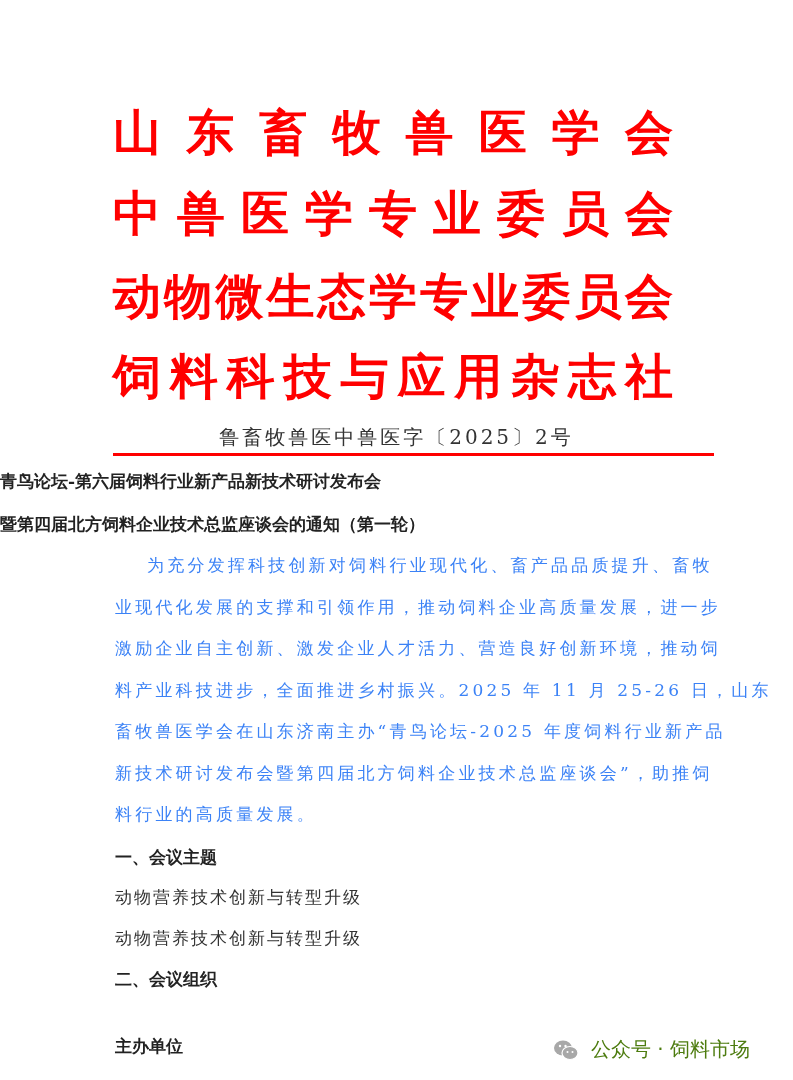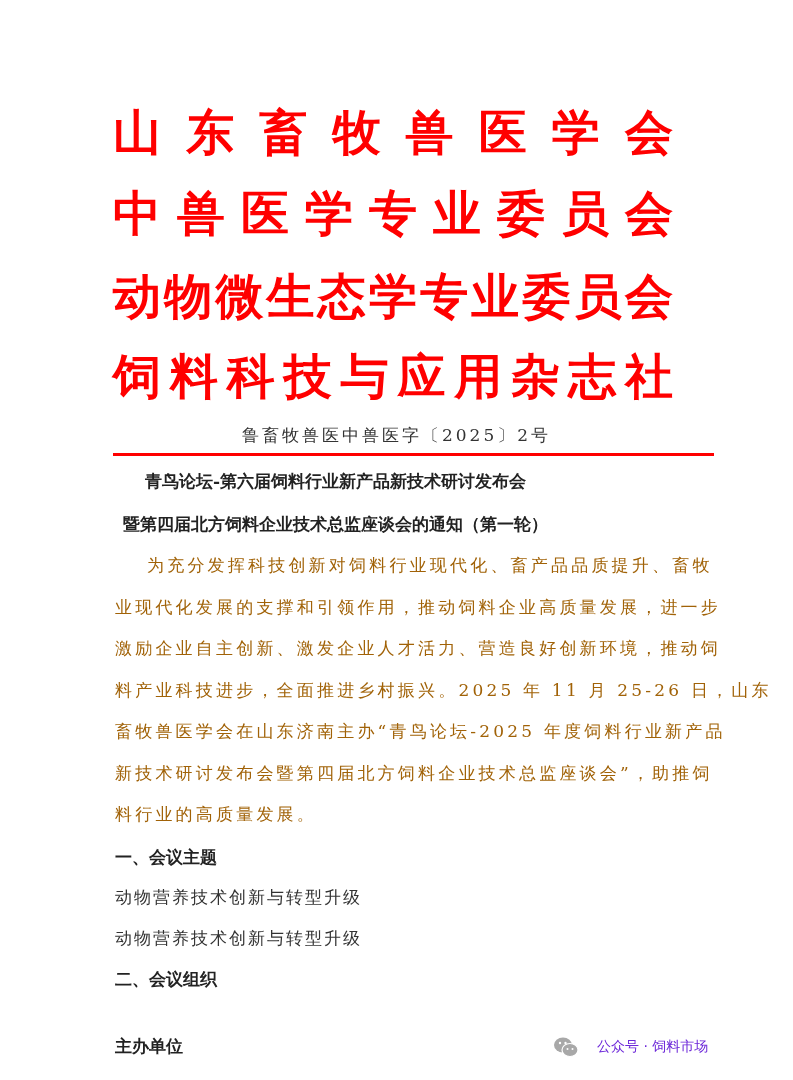--- a/index.html
+++ b/index.html
@@ -4,41 +4,41 @@
   <style>
     html, body { margin: 0; padding: 0; background: #ffffff; }
     body { width: 793px; height: 1080px; position: relative; overflow: hidden; font-family: "DejaVu Serif", "Liberation Serif", serif; color: #222; }
     .page { position: absolute; left: 0; top: 0; width: 793px; height: 1080px; background: #fff; }
     .red-title { position: absolute; left: 113px; width: 560px; font-family: "DejaVu Serif", serif; font-weight: bold; color: #ff0000; font-size: 48px; line-height: 56px; white-space: nowrap; display: flex; justify-content: space-between; }
     .red-title span { display: inline-block; }
     .t1 { top: 104px; }
     .t2 { top: 185px; }
     .t3 { top: 268px; }
     .t4 { top: 348px; }
-    .doc-number { position: absolute; left: 0; width: 793px; top: 424px; text-align: center; font-size: 17px; letter-spacing: 3px; color: #333; font-family: "DejaVu Serif", serif; }
+    .doc-number { position: absolute; left: 0; width: 793px; top: 424px; text-align: center; font-size: 20px; letter-spacing: 3px; color: #333; font-family: "DejaVu Serif", serif; }
     .red-rule { position: absolute; left: 113px; top: 453px; width: 601px; height: 3px; background: #ff0000; }
-    .notice-title { position: absolute; left: 0; width: 671px; text-align: center; font-weight: bold; font-size: 17px; color: #222; font-family: "DejaVu Serif", serif; }
+    .notice-title { position: absolute; left: 0; width: 671px; text-align: left; font-weight: bold; font-size: 17px; color: #222; font-family: "DejaVu Serif", serif; }
     .nt1 { top: 470px; }
     .nt2 { top: 513px; }
-    .para { position: absolute; left: 115px; width: 556px; font-size: 17px; letter-spacing: 3.2px; color: #a16207; font-family: "DejaVu Serif", serif; white-space: nowrap; }
+    .para { position: absolute; left: 115px; width: 556px; font-size: 17px; letter-spacing: 3.2px; color: #3b82f6; font-family: "DejaVu Serif", serif; white-space: nowrap; }
     .p1 { top: 554px; left: 147px; }
     .p2 { top: 596px; }
     .p3 { top: 637px; }
     .p4 { top: 679px; }
     .p5 { top: 720px; }
     .p6 { top: 762px; }
     .p7 { top: 803px; }
     .heading { position: absolute; left: 115px; font-weight: bold; font-size: 17px; color: #222; font-family: Liberation Sans, sans-serif; }
     .h1 { top: 846px; }
     .h2 { top: 968px; }
     .h3 { top: 1035px; }
     .topic { position: absolute; left: 115px; font-size: 17px; letter-spacing: 2px; color: #333; font-family: Liberation Mono, monospace; }
     .tp1 { top: 886px; }
     .tp2 { top: 927px; }
-    .watermark { position: absolute; left: 553px; top: 1036px; display: flex; align-items: center; gap: 18px; color: #6d28d9; font-size: 14px; font-family: "DejaVu Sans", sans-serif; }
+    .watermark { position: absolute; left: 553px; top: 1036px; display: flex; align-items: center; gap: 12px; color: #4d7c0f; font-size: 20px; font-family: "DejaVu Sans", sans-serif; }
     .wechat-icon { width: 26px; height: 22px; position: relative; }
   </style>
 </head>
 <body>
 
 <div class="page">
 
   <div class="red-title t1">
     <span>山</span>
     <span>东</span>

